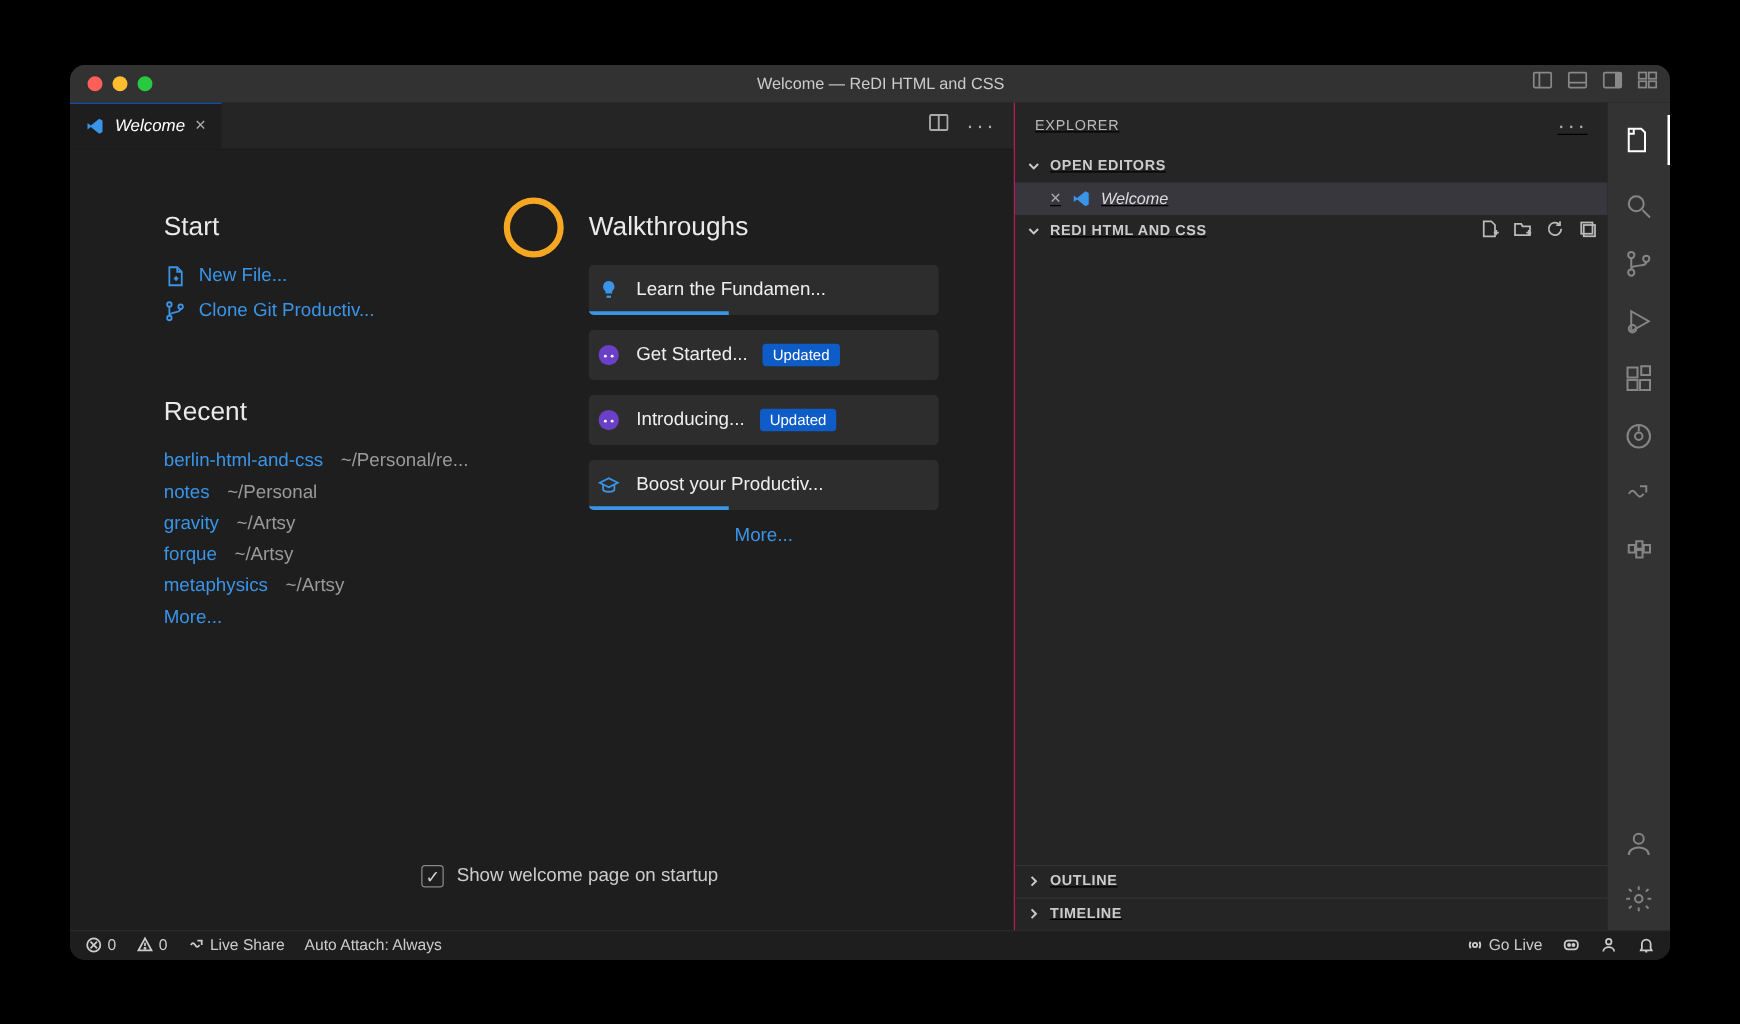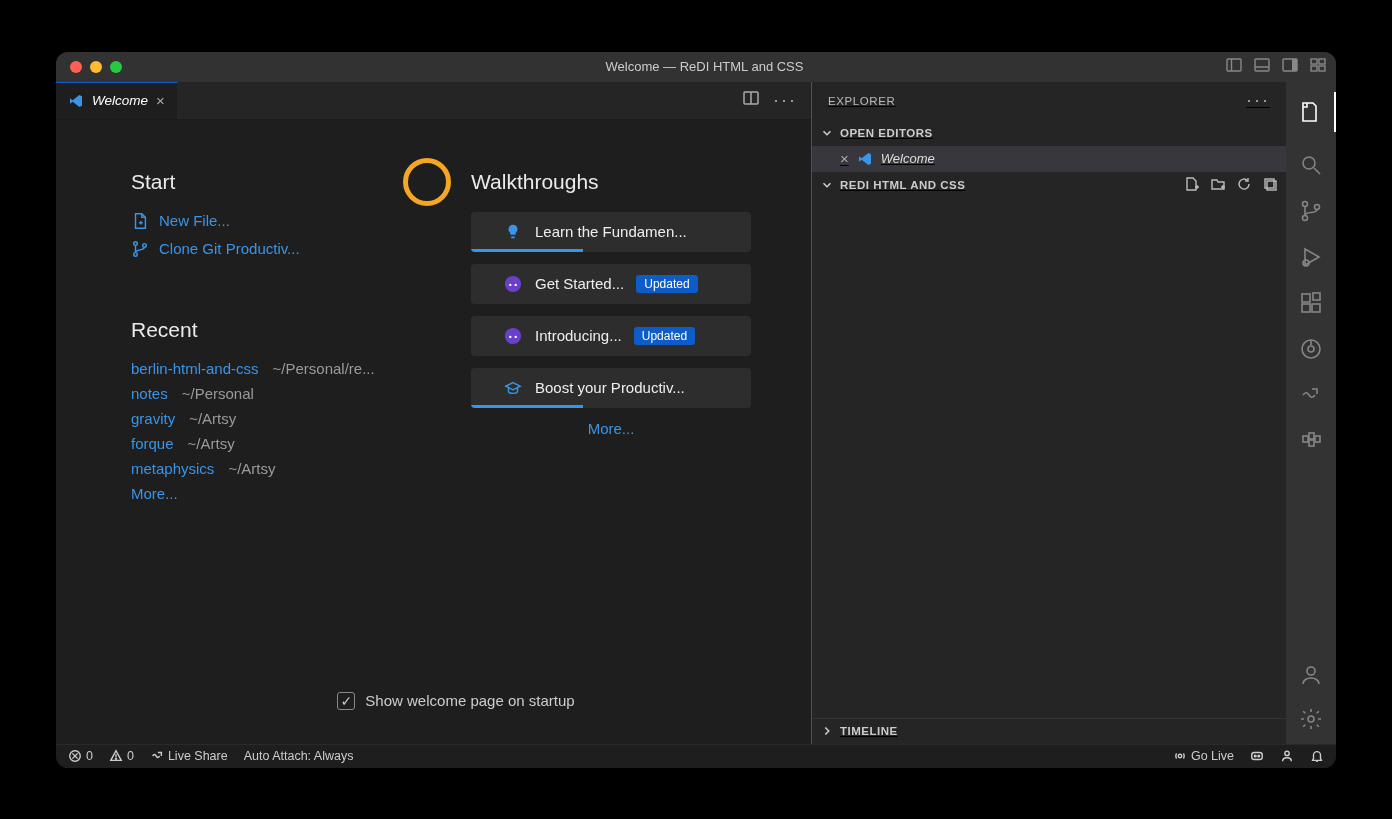--- a/index.html
+++ b/index.html
@@ -67,21 +67,21 @@
 h2 { font-size: 21px; font-weight: 500; color: #eaeaea; margin-bottom: 18px; }
 .start-link { display: flex; align-items: flex-start; gap: 10px; color: #3a94e8; font-size: 15px; margin-bottom: 10px; cursor: pointer; }
 .start-link svg { width: 18px; height: 18px; stroke: #3a94e8; fill: none; stroke-width: 1.6; }
 .recent { margin-top: 60px; }
 .recent-item { font-size: 15px; margin-bottom: 8px; display:flex; gap:14px;}
 .recent-item .name { color: #3a94e8; cursor: pointer; }
 .recent-item .path { color: #9a9a9a; }
 .more-link { color: #3a94e8; font-size: 15px; cursor: pointer; }
 
 .walkthrough {
-  background: #2d2d2d; border-radius: 4px; padding: 10px 32px;
+  background: #2d2d2d; border-radius: 4px; padding: 10px 6px;
   display: flex; align-items: center; gap: 12px; margin-bottom: 12px;
   cursor: pointer; position: relative;
   font-size: 15px; color: #eee; overflow: hidden;
 }
 .walkthrough .wlabel { white-space: nowrap; overflow: hidden; text-overflow: ellipsis; }
 .walkthrough .progress { position: absolute; left: 0; bottom: 0; height: 3px; background: #3a94e8; }
 .badge { background: #0d5cc7; color: #fff; font-size: 12px; padding: 2px 8px; border-radius: 3px; }
 .wicon { width: 20px; height: 20px; flex-shrink: 0; display:flex; align-items:center; justify-content:center; }
 .wicon svg { width: 18px; height: 18px; }
 .more-center { text-align: center; }
@@ -338,20 +338,26 @@
           <span><svg viewBox="0 0 16 16">
                 <rect x="3" y="3" width="9" height="9"></rect>
                 <rect x="5" y="5" width="9" height="9"></rect>
               </svg></span>
         </span>
       </div>
 
       <div class="highlight-ring" style="top:106px; left:347px;"></div>
 
       <div class="explorer-fill"></div>
+      <div class="collapsed-sec">
+        <svg viewBox="0 0 16 16">
+            <polyline points="6 4 10 8 6 12"></polyline>
+          </svg>
+        <span>OUTLINE</span>
+      </div>
       <div class="collapsed-sec">
         <svg viewBox="0 0 16 16">
             <polyline points="6 4 10 8 6 12"></polyline>
           </svg>
         <span>TIMELINE</span>
       </div>
     </div>
 
     <div class="activity-bar">
       <div class="active-wrap">

